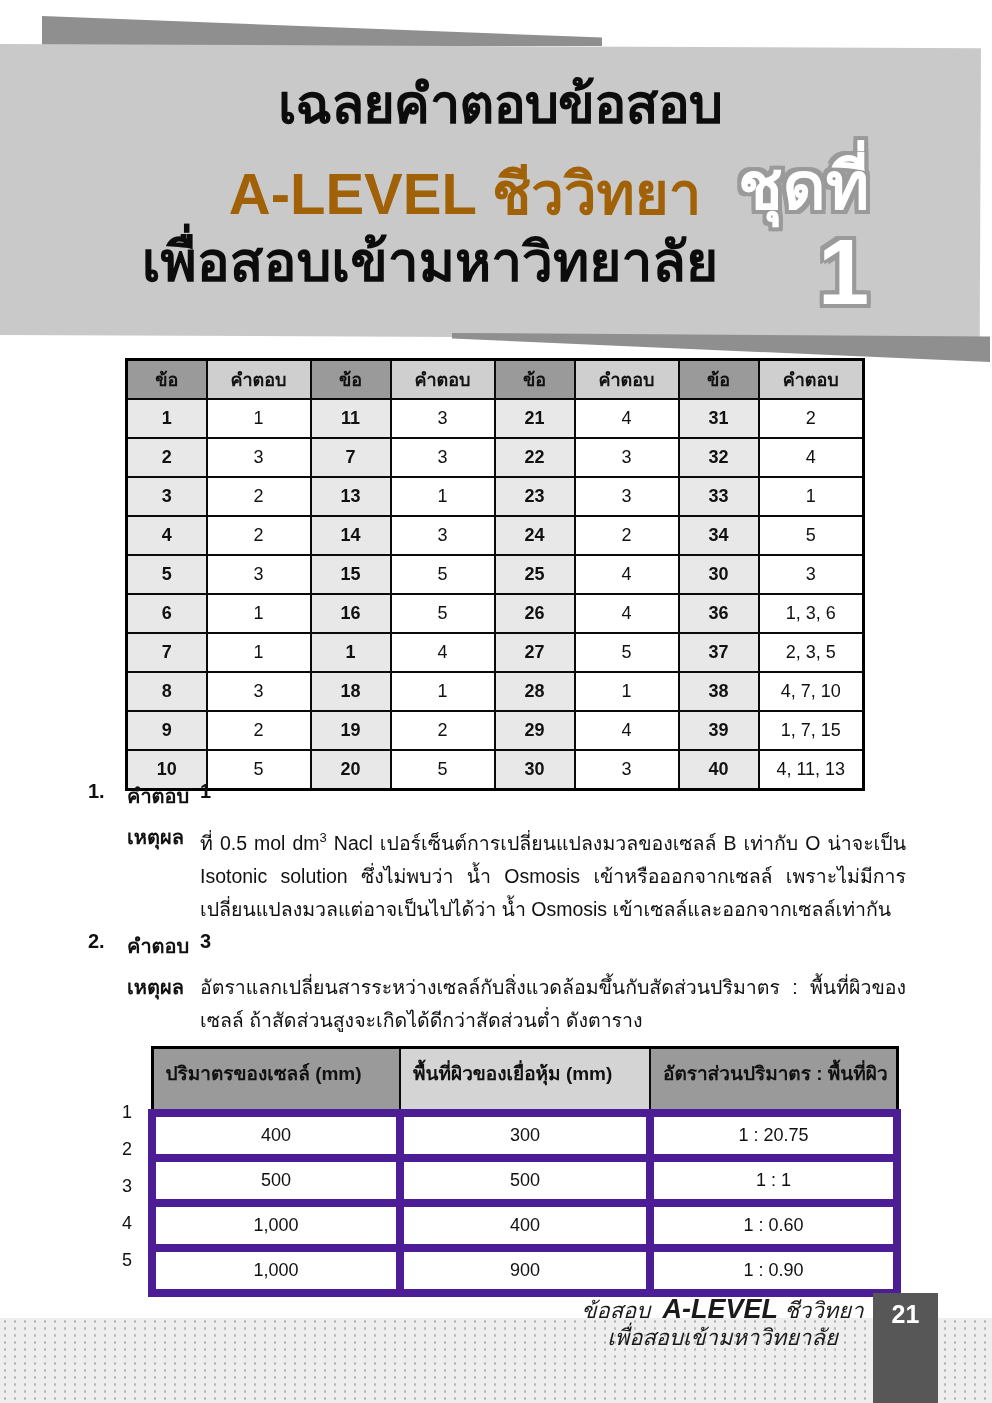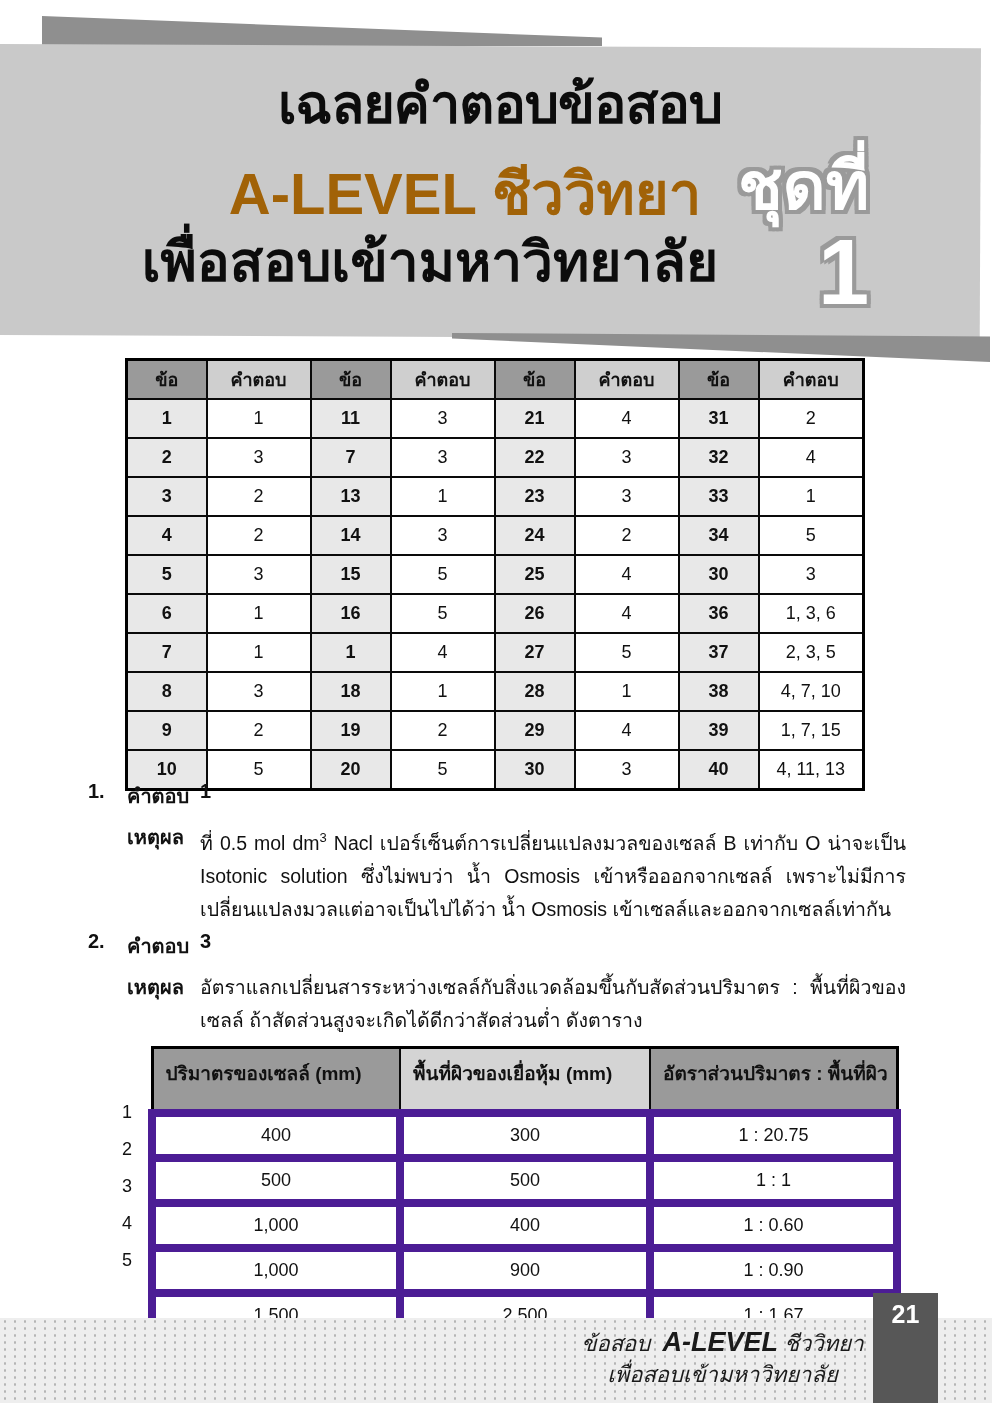--- a/index.html
+++ b/index.html
@@ -84,21 +84,21 @@
   .dot-band{
     position:absolute;left:0;top:1318px;width:992px;height:85px;
     background-color:#eeeeee;
     background-image:radial-gradient(circle,#b5b5b5 1px,rgba(0,0,0,0) 1.4px);
     background-size:10px 7px;
   }
   .footer-text{
     position:absolute;left:575px;top:1297px;width:295px;text-align:center;
     font-style:italic;color:#1a1a1a;
   }
-  .footer-line1{font-size:22px;line-height:32px;white-space:nowrap;margin-top:29px;}
+  .footer-line1{font-size:22px;line-height:24px;white-space:nowrap;}
   .footer-line1 .brand{font-weight:800;font-size:27px;letter-spacing:0;}
   .footer-line2{font-size:22px;line-height:30px;}
   .page-box{
     position:absolute;left:873px;top:1293px;width:65px;height:110px;background:#575757;
     color:#fff;text-align:center;font-size:25px;font-weight:bold;padding-top:7px;
     box-sizing:border-box;
   }
 </style>
 </head>
 <body>
@@ -303,25 +303,20 @@
           <tr>
             <td>1,000</td>
             <td>400</td>
             <td>1 : 0.60</td>
           </tr>
           <tr>
             <td>1,000</td>
             <td>900</td>
             <td>1 : 0.90</td>
           </tr>
-          <tr>
-            <td>1,500</td>
-            <td>2,500</td>
-            <td>1 : 1.67</td>
-          </tr>
         </tbody>
     </table>
   </div>
 
   <div class="dot-band"></div>
   <div class="footer-text">
     <div class="footer-line1"><span>ข้อสอบ</span>&nbsp; <span class="brand">A-LEVEL</span> <span>ชีววิทยา</span></div>
     <div class="footer-line2">เพื่อสอบเข้ามหาวิทยาลัย</div>
   </div>
   <div class="page-box">

